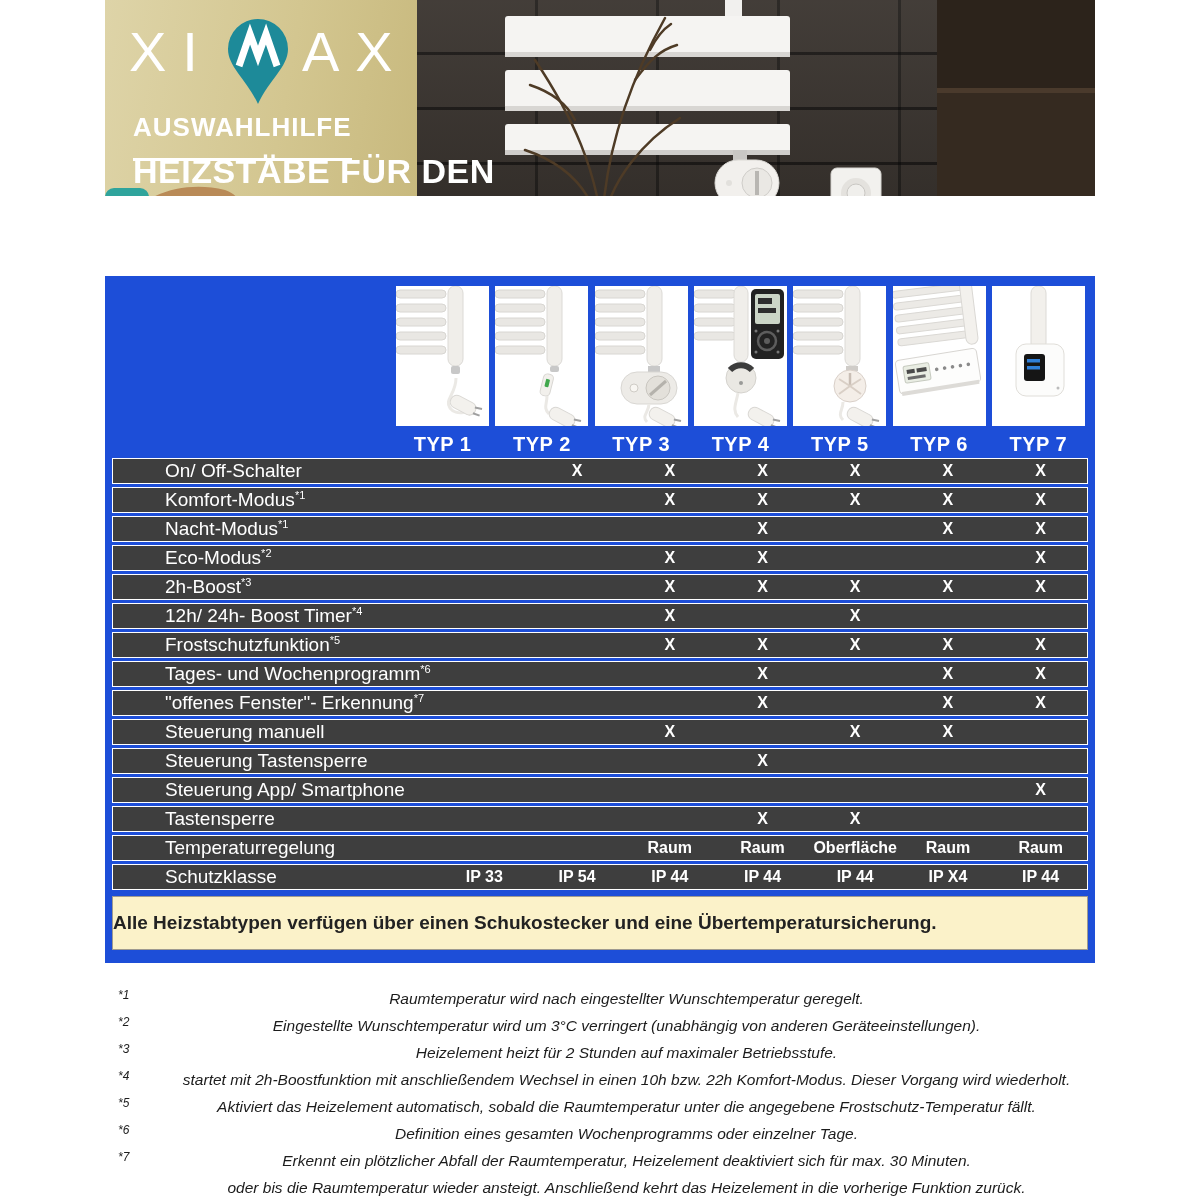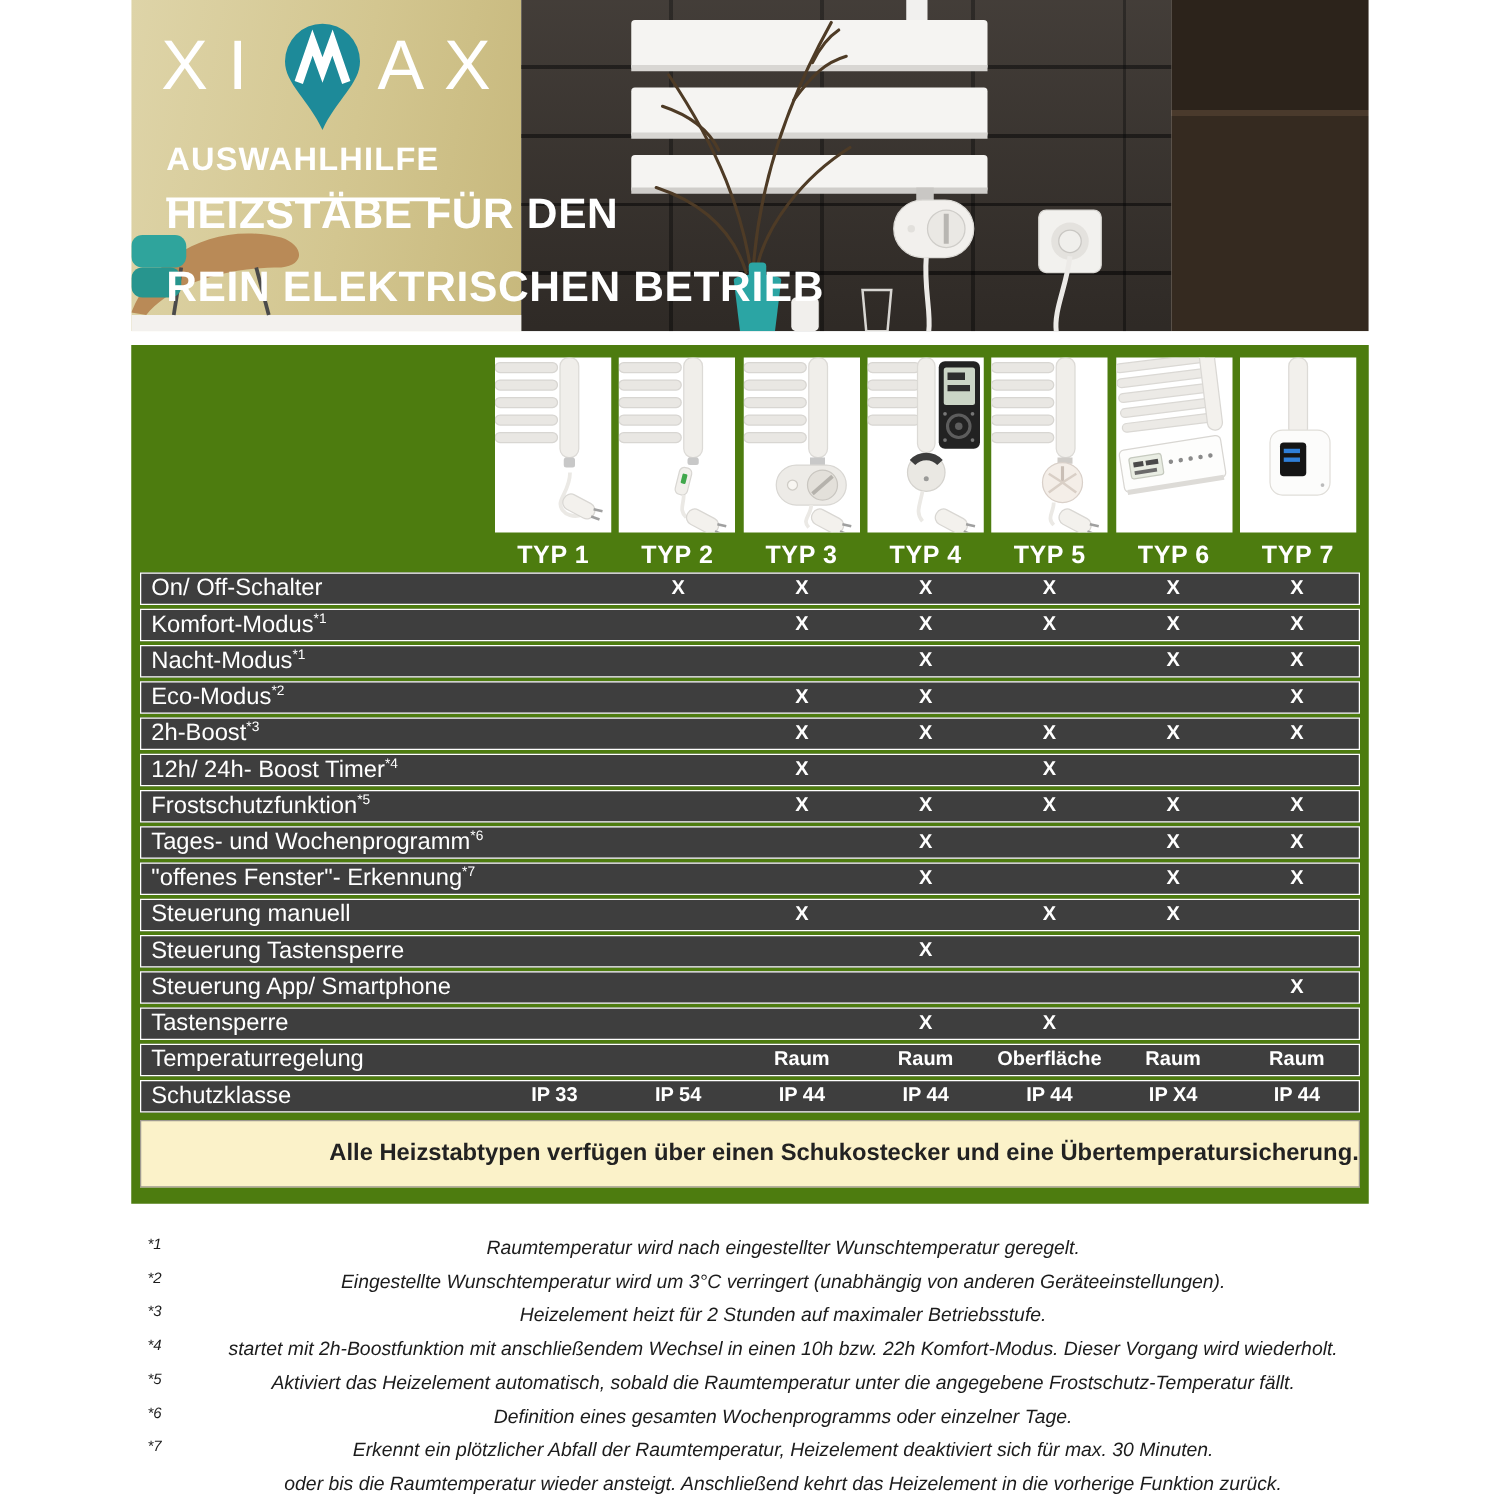--- a/index.html
+++ b/index.html
@@ -1,21 +1,21 @@
 <!DOCTYPE html>
 <html><head>
 <meta charset="utf-8">
 <style>
   * { box-sizing: border-box; margin: 0; padding: 0; }
   html,body { background:#fff; }
   body { font-family: "Liberation Sans", sans-serif; }
   .page { position:relative; width:1200px; height:1200px; background:#fff; overflow:hidden; }
 
   
-  .hero { position:absolute; left:105px; top:0; width:990px; height:265px; overflow:hidden;text-align:center; }
+  .hero { position:absolute; left:105px; top:0; width:990px; height:196px; overflow:hidden;text-align:center; }
   .hero-beige { position:absolute; left:0; top:0; width:312px; height:265px;
     background:linear-gradient(100deg,#ded4a8 0%,#d3c690 55%,#c7b87c 100%); }
   .hero-tiles { position:absolute; left:312px; top:0; width:520px; height:265px;
     background-color:#39332e;
     background-image:
       linear-gradient(rgba(255,255,255,0.05),rgba(0,0,0,0.18)),
       repeating-linear-gradient(to bottom, transparent 0 52px, rgba(0,0,0,0.55) 52px 55px),
       repeating-linear-gradient(to right, transparent 0 118px, rgba(0,0,0,0.40) 118px 121px); }
   .hero-cabinet { position:absolute; left:832px; top:0; width:158px; height:265px;
     background:linear-gradient(#2c231b 0 88px, #4a3a2c 88px 93px, #352a20 93px 100%); }
@@ -24,37 +24,37 @@
   .logo { position:absolute; left:24px; top:16px; display:flex; align-items:flex-start; gap:12px;
     color:#fff; font-size:56px; letter-spacing:16px; line-height:72px; z-index:3; }
   .logo .m-glyph { margin-top:2px; }
   .kicker { position:absolute; left:28px; top:112px; z-index:3; color:#fff; font-weight:bold;
     font-size:26px; letter-spacing:1px; border-bottom:3px solid #fff; padding-bottom:15px; }
   .title1 { position:absolute; left:28px; top:152px; z-index:3; color:#fff; font-weight:bold; font-size:34px; letter-spacing:0.5px; }
   .title2 { position:absolute; left:28px; top:196px; z-index:3; color:#fff; font-weight:bold; font-size:34px; letter-spacing:0.5px;margin-top:15px; }
 
   
   .panel { position:absolute; left:105px; top:276px; width:990px; height:687px;
-    background:#4d7c0f; padding:8px 7px; }
+    background:#1d4ed8; padding:8px 7px; }
   .grid-row { display:grid; grid-template-columns:281px repeat(7,1fr); }
   .products { margin-top:2px; height:140px; }
   .product-cell { display:flex; justify-content:center; }
   .product-box { width:93px; height:140px; background:#fff; overflow:hidden; }
   .typ-row { margin-top:4px; height:28px; }
   .typ-cell { display:flex; align-items:center; justify-content:center;
     color:#fff; font-weight:bold; font-size:20px; letter-spacing:0.5px; }
 
   .feature-row { display:grid; grid-template-columns:281px repeat(7,1fr);
-    height:26px; margin-bottom:3px; background:#3e3e3e; border:1px solid #fff; align-items:center; }
+    height:26px; margin-bottom:3px; background:#3e3e3e; border:1px solid #fff; align-items:center;padding-left:44px; }
   .f-label { color:#fff; font-size:19px; padding-left:8px; white-space:nowrap; }
   .f-label sup { font-size:11px; }
   .f-cell { color:#fff; font-weight:bold; font-size:16px; text-align:center; }
 
   .banner { margin-top:6px; height:54px; background:#fbf2c9; border:1px solid #9e9a90;
-    display:flex; align-items:center; justify-content:flex-end; }
+    display:flex; align-items:center; justify-content:flex-start; }
   .banner span { font-weight:bold; font-size:19px; color:#222; }
 
   
   .footnotes { position:absolute; left:118px; top:985px; width:990px; }
   .footnote { display:flex; font-style:italic; color:#1c1c1c; font-size:15.5px; line-height:27px; }
   .fn-marker { flex:0 0 27px; font-size:12px; transform:translateY(-3px); }
   .fn-lines { flex:1;text-align:center; }
 </style>
 </head>
 <body>

